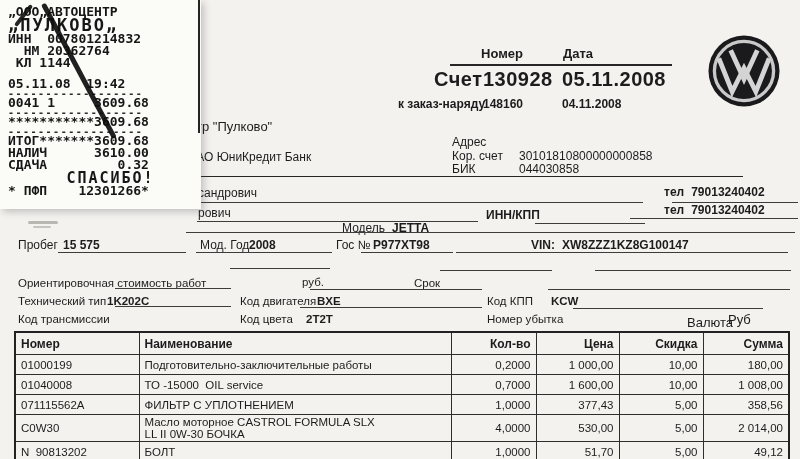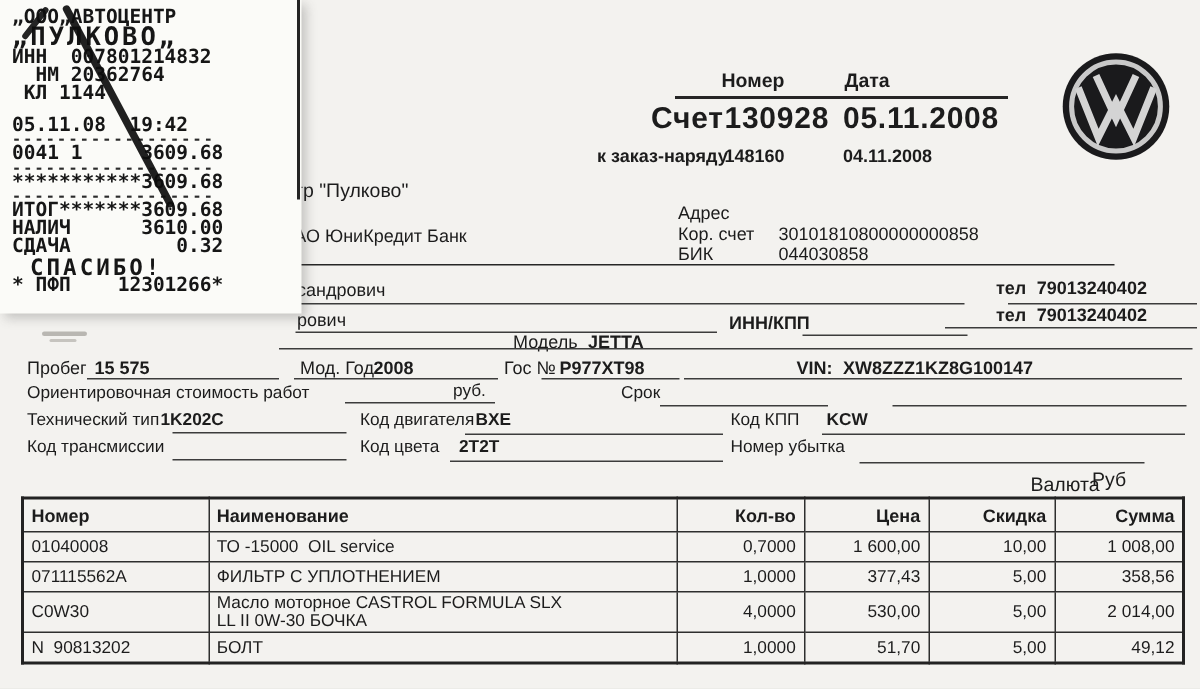--- a/index.html
+++ b/index.html
@@ -1,34 +1,34 @@
 <!DOCTYPE html>
 <html><head>
 <meta charset="utf-8">
 <style>
   html,body{margin:0;padding:0;background:#e8e7e4;}
   .page{position:relative;width:800px;height:459px;background:#f3f2ef;
         font-family:"Liberation Sans",sans-serif;color:#1c1c1c;overflow:hidden;}
   .abs{position:absolute;white-space:nowrap;}
   .b{font-weight:bold;}
-  .f10{font-size:13px;} .f11{font-size:12px;} .f115{font-size:11.5px;}
+  .f10{font-size:13px;} .f11{font-size:12px;} .f115{font-size:11.5px;margin-top:21px;}
   .f12{font-size:12px;} .f13{font-size:13px;} .f20{font-size:20px;letter-spacing:.5px;}
   .ul{position:absolute;height:0;border-top:1.5px solid #3c3c3c;}
   .hl{position:absolute;height:0;border-top:1.5px solid #262626;}
   .gap{margin-right:7px;}
 
   
   .receipt{position:absolute;left:0;top:0;width:201px;height:209px;background:#fbfbf8;
            box-shadow:3px 3px 7px rgba(70,70,70,.28);padding:6px 0 0 8px;box-sizing:border-box;
            font-family:"DejaVu Sans Mono",monospace;font-weight:bold;color:#161616;}
   .rline{white-space:pre;font-size:13px;line-height:12px;}
   .r-big{font-size:17px;line-height:15px;letter-spacing:2px;}
   .r-dash{font-size:10px;line-height:7px;letter-spacing:1.5px;color:#2b2b2b;overflow:hidden;}
   .r-date{margin-top:9px;}
-  .r-thanks{font-size:15px;line-height:14px;letter-spacing:2px;padding-left:12px;}
+  .r-thanks{font-size:15px;line-height:14px;letter-spacing:2px;padding-left:12px;text-align:center;}
   .pen-stroke{position:absolute;left:41px;top:5px;width:5px;height:152px;background:#0d0d0d;
               transform:rotate(-28deg);transform-origin:top left;border-radius:3px;opacity:.92;}
   .pen-hook{position:absolute;left:30px;top:4px;width:4px;height:26px;background:#0d0d0d;
             transform:rotate(38deg);transform-origin:top left;border-radius:2px;opacity:.9;}
   .receipt-edge{position:absolute;left:198px;top:0;width:2px;height:133px;background:#242424;}
 
   .smudge1{position:absolute;left:28px;top:221px;width:30px;height:3px;background:#b9b7b2;border-radius:2px;}
   .smudge2{position:absolute;left:33px;top:226px;width:18px;height:2px;background:#c6c4bf;border-radius:2px;}
 
   
@@ -144,20 +144,28 @@
       <tr>
         <th>Номер</th>
         <th>Наименование</th>
         <th class="num">Кол-во</th>
         <th class="num">Цена</th>
         <th class="num">Скидка</th>
         <th class="num">Сумма</th>
       </tr>
     </thead>
     <tbody>
+      <tr>
+        <td>01000199</td>
+        <td><div class="name-wrap">Подготовительно-заключительные работы</div></td>
+        <td class="num">0,2000</td>
+        <td class="num">1 000,00</td>
+        <td class="num">10,00</td>
+        <td class="num">180,00</td>
+      </tr>
       <tr>
         <td>01040008</td>
         <td><div class="name-wrap">ТО -15000  OIL service</div></td>
         <td class="num">0,7000</td>
         <td class="num">1 600,00</td>
         <td class="num">10,00</td>
         <td class="num">1 008,00</td>
       </tr>
       <tr>
         <td>071115562A</td>

